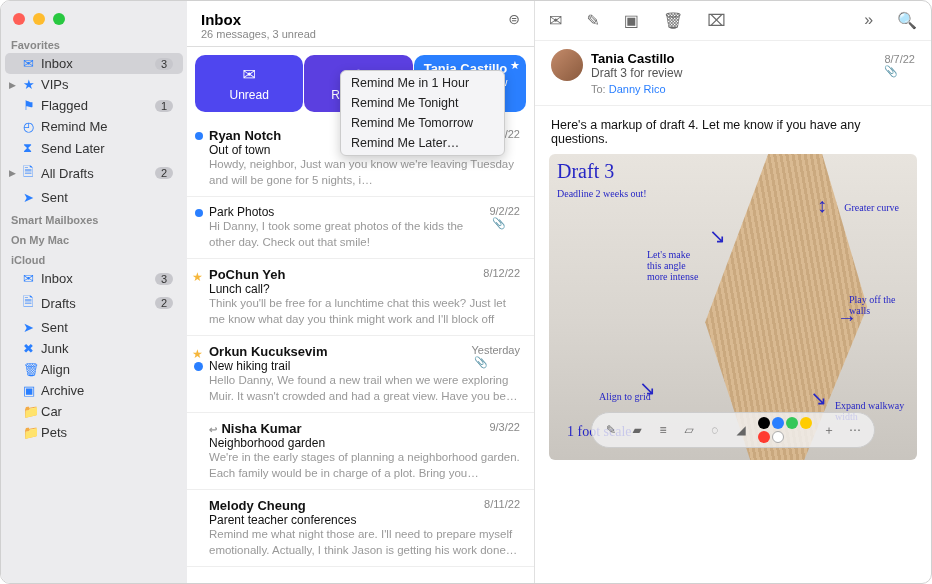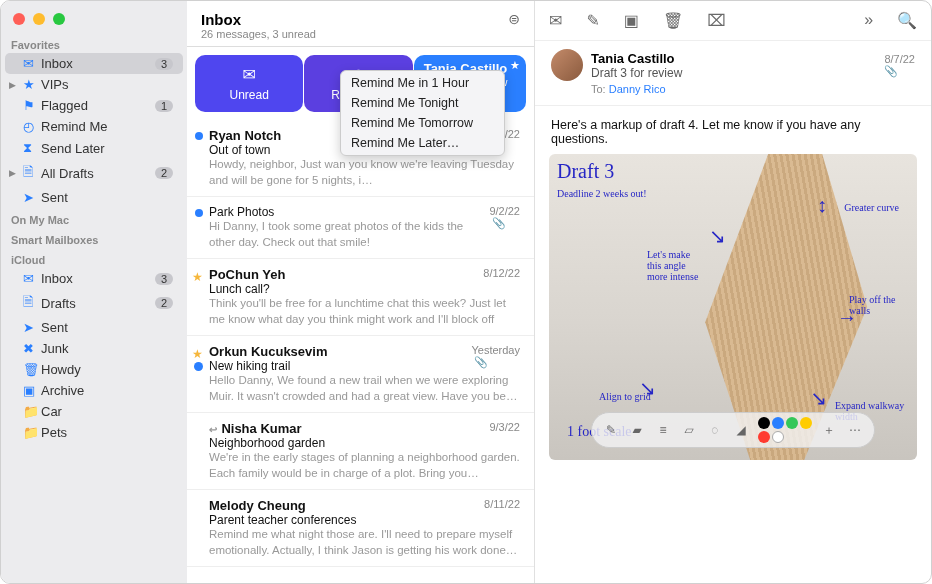--- a/index.html
+++ b/index.html
@@ -121,22 +121,22 @@
       <span class="disclosure">▶</span>
       <span class="icon">🗎</span>
       <span class="label">All Drafts</span>
       <span class="count">2</span>
     </div>
     <div class="sb-item">
       <span class="icon">➤</span>
       <span class="label">Sent</span>
     </div>
 
+    <div class="sb-section">Smart Mailboxes</div>
     <div class="sb-section">On My Mac</div>
-    <div class="sb-section">Smart Mailboxes</div>
     <div class="sb-section">iCloud</div>
 
     <div class="sb-item">
       <span class="icon">✉︎</span>
       <span class="label">Inbox</span>
       <span class="count">3</span>
     </div>
     <div class="sb-item">
       <span class="icon">🗎</span>
       <span class="label">Drafts</span>
@@ -145,21 +145,21 @@
     <div class="sb-item">
       <span class="icon">➤</span>
       <span class="label">Sent</span>
     </div>
     <div class="sb-item">
       <span class="icon">✖︎</span>
       <span class="label">Junk</span>
     </div>
     <div class="sb-item">
       <span class="icon">🗑</span>
-      <span class="label">Howdy</span>
+      <span class="label">Align</span>
     </div>
     <div class="sb-item">
       <span class="icon">▣</span>
       <span class="label">Archive</span>
     </div>
     <div class="sb-item">
       <span class="icon">📁</span>
       <span class="label">Car</span>
     </div>
     <div class="sb-item">

